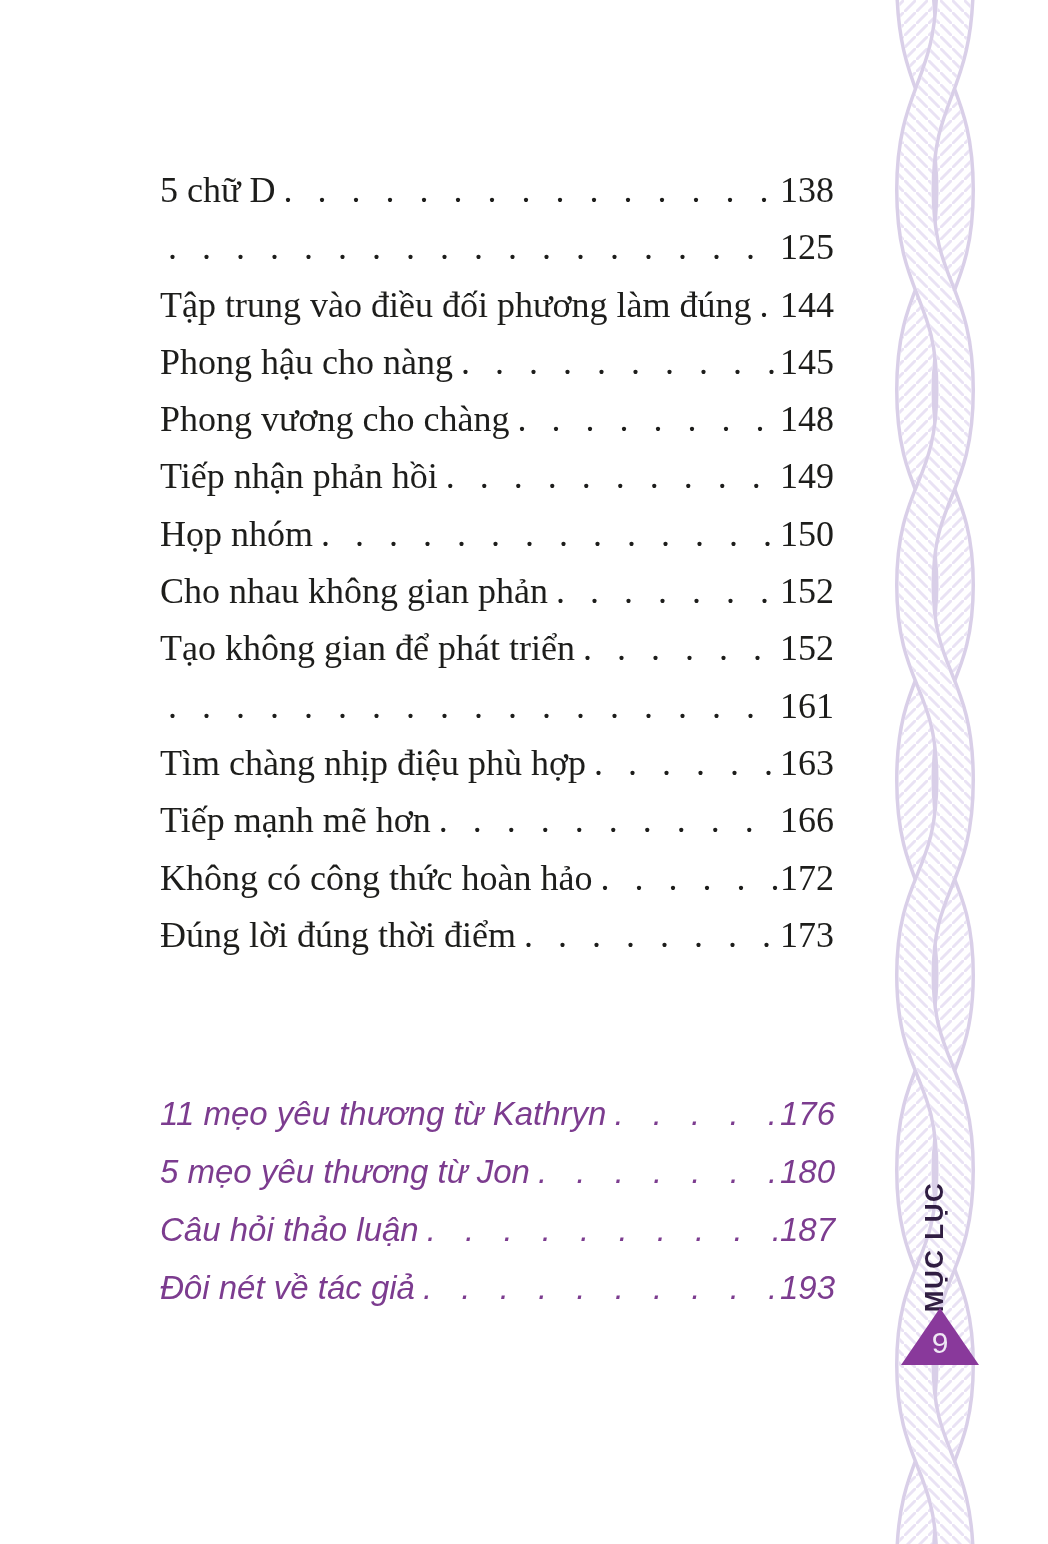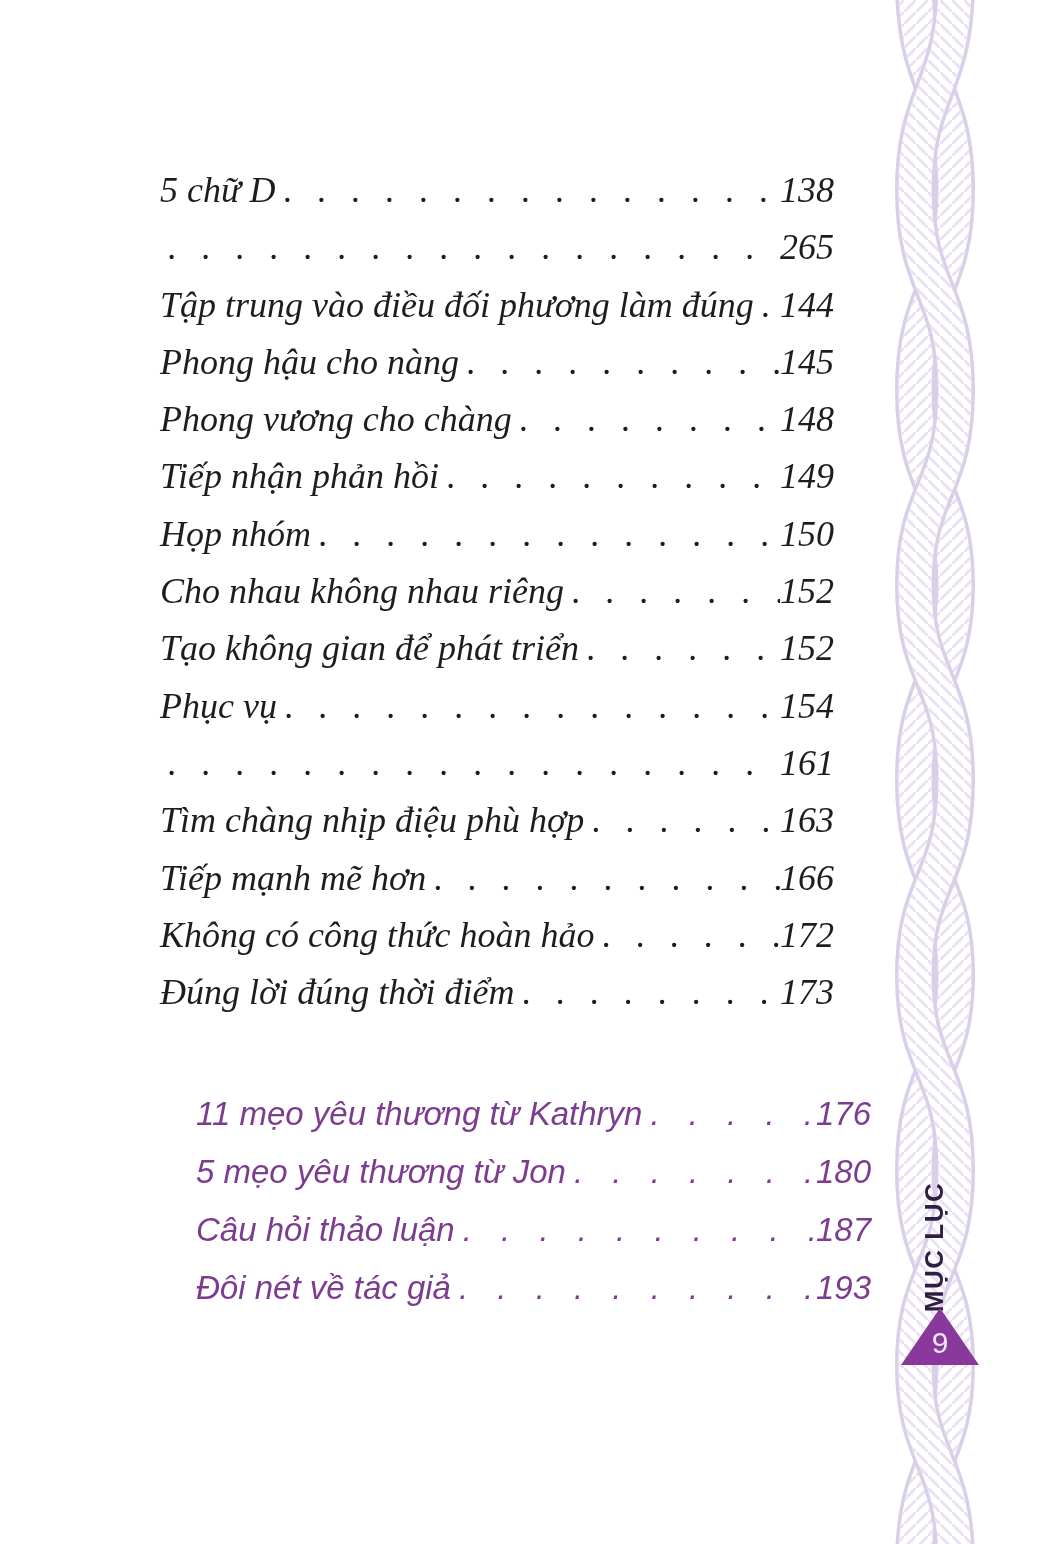--- a/index.html
+++ b/index.html
@@ -52,25 +52,24 @@
     position:absolute;inset:0;
     display:flex;align-items:flex-end;justify-content:center;
     padding-bottom:5px;
     font-family:"Liberation Sans", sans-serif;
     font-size:30px;color:#efe8f4;
   }
 
   
   .toc-list{position:absolute;left:160px;width:692px;}
   .toc-main{top:169px;}
-  .toc-appendix{top:1095px;margin-left:36px;}
+  .toc-appendix{top:1095px;}
   .row{
     display:flex;align-items:baseline;
     height:57.3px;
-    font-style:italic;
   }
   .toc-appendix .row{height:58px;}
   .row .title{white-space:nowrap;flex:0 0 auto;}
   .row .dots{
     flex:1 1 auto;overflow:hidden;white-space:nowrap;
     padding-left:8px;
   }
   .row .dots::after{
     content:". . . . . . . . . . . . . . . . . . . . . . . . . . . . . . . . . . . . . . . . . . . . . . . .";
     letter-spacing:8px;
@@ -124,21 +123,21 @@
   <div class="toc-list toc-main">
 
       <div class="row">
         <span class="title">5 chữ D</span>
         <span class="dots"></span>
         <span class="pagenum">138</span>
       </div>
 
       <div class="row">
         <span class="dots"></span>
-        <span class="pagenum">265</span>
+        <span class="pagenum">125</span>
       </div>
 
       <div class="row">
         <span class="title">Tập trung vào điều đối phương làm đúng</span>
         <span class="dots"></span>
         <span class="pagenum">144</span>
       </div>
 
       <div class="row">
         <span class="title">Phong hậu cho nàng</span>
@@ -158,36 +157,31 @@
         <span class="pagenum">149</span>
       </div>
 
       <div class="row">
         <span class="title">Họp nhóm</span>
         <span class="dots"></span>
         <span class="pagenum">150</span>
       </div>
 
       <div class="row">
-        <span class="title">Cho nhau không nhau riêng</span>
+        <span class="title">Cho nhau không gian phản</span>
         <span class="dots"></span>
         <span class="pagenum">152</span>
       </div>
 
       <div class="row">
         <span class="title">Tạo không gian để phát triển</span>
         <span class="dots"></span>
         <span class="pagenum">152</span>
       </div>
 
-      <div class="row">
-        <span class="title">Phục vụ</span>
-        <span class="dots"></span>
-        <span class="pagenum">154</span>
-      </div>
 
       <div class="row">
         <span class="dots"></span>
         <span class="pagenum">161</span>
       </div>
 
       <div class="row">
         <span class="title">Tìm chàng nhịp điệu phù hợp</span>
         <span class="dots"></span>
         <span class="pagenum">163</span>

